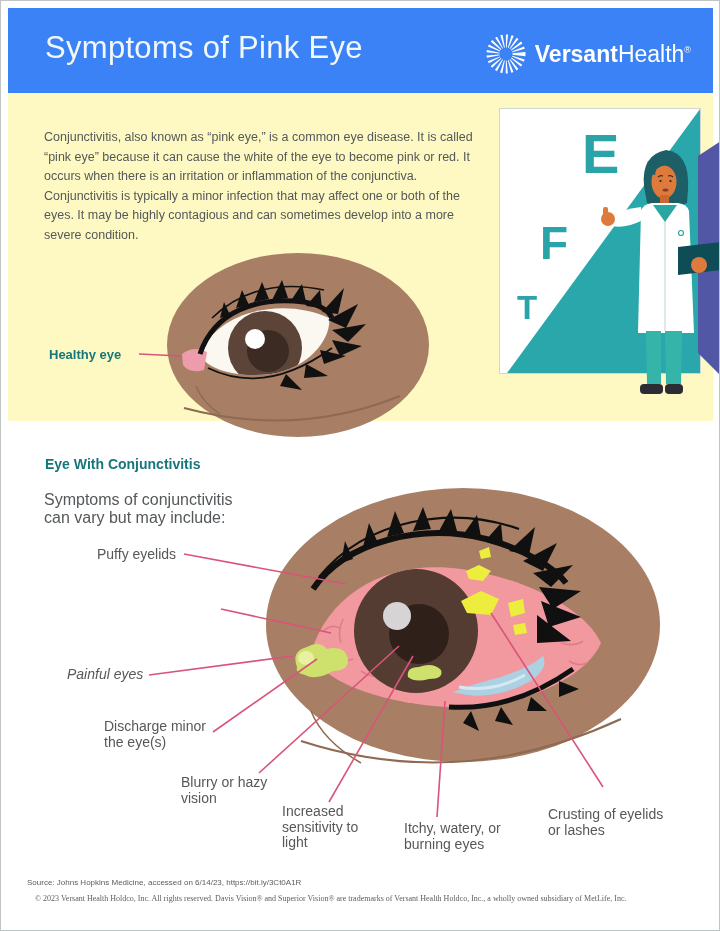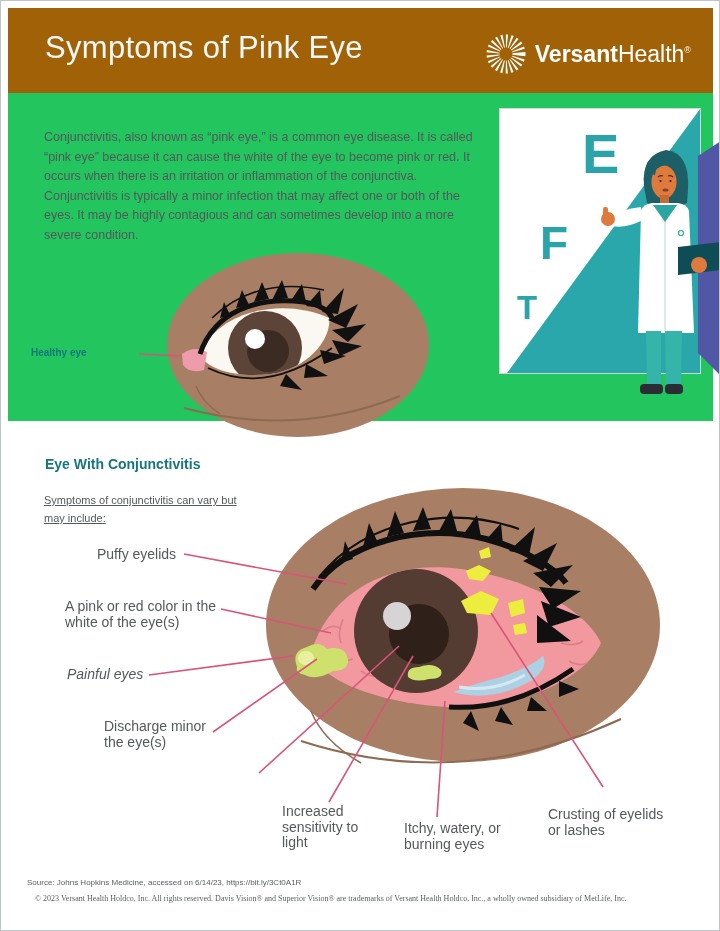--- a/index.html
+++ b/index.html
@@ -1,28 +1,28 @@
 <!DOCTYPE html>
 <html><head>
 <meta charset="utf-8">
 <style>
   html,body{margin:0;padding:0;background:#fff;}
   .page{position:relative;width:720px;height:931px;background:#ffffff;
         border:1px solid #bfc4c4;box-sizing:border-box;overflow:hidden;
         font-family:"Liberation Sans",sans-serif;}
   .abs{position:absolute;}
   
-  .header{left:7px;top:7px;width:705px;height:104px;background:#a16207;}
+  .header{left:7px;top:7px;width:705px;height:104px;background:#3b82f6;}
   .title{left:37px;top:22px;color:#f2f7f7;font-size:31px;font-weight:400;letter-spacing:.3px;}
   .logo{right:22px;top:24px;display:flex;align-items:center;gap:7px;}
   .logo-text{color:#ffffff;font-size:23px;}
   .logo-text b{font-weight:700;}
   .logo-text .reg{font-size:9px;vertical-align:super;}
   
-  .intro-band{left:7px;top:92px;width:705px;height:328px;background:#22c55e;}
+  .intro-band{left:7px;top:92px;width:705px;height:328px;background:#fef9c3;}
   .intro-par{left:36px;top:35px;width:446px;color:#54585a;font-size:12.5px;line-height:19.5px;}
   .chart-card{left:491px;top:15px;width:202px;height:266px;background:#ffffff;border:1px solid #cfd6d6;box-sizing:border-box;}
   
   .teal-head{color:#15767c;font-weight:700;}
   .sym-label{color:#55585a;font-size:14px;line-height:15.5px;}
   .footer-line{color:#5a5d5f;font-size:8px;line-height:15px;}
 </style>
 </head>
 <body>
 
@@ -109,24 +109,24 @@
     </g>
 
     <path d="M 76,72 Q 120,30 188,44" stroke="#111111" stroke-width="1.6" fill="none"></path>
     <path d="M 64,108 C 78,66 120,50 168,56 C 185,59 193,65 196,72" stroke="#111111" stroke-width="5" fill="none"></path>
     <path fill="#111111" d="M 84,72 l 4,-16 l 6,13 z M 100,62 l 6,-18 l 7,15 z M 118,56 l 8,-20 l 7,17 z M 136,54 l 10,-20 l 6,18 z M 154,56 l 12,-18 l 4,18 z M 170,60 l 14,-16 l 2,18 z M 186,66 l 22,-24 l -6,26 z M 192,74 l 30,-16 l -12,24 z M 196,84 l 34,-6 l -18,18 z M 196,94 l 30,6 l -22,10 z"></path>
     <path d="M 72,122 Q 130,150 196,102" stroke="#111111" stroke-width="1.8" fill="none"></path>
     <path fill="#111111" d="M 150,128 l 16,16 l -22,-4 z M 170,118 l 22,12 l -24,2 z M 184,104 l 26,6 l -22,8 z"></path>
 
     <line x1="3" y1="108" x2="45" y2="110" stroke="#d95479" stroke-width="1.6"></line>
   </svg>
-  <div class="abs teal-head" style="left:30px;top:346px;font-size:10px;">Healthy eye</div>
+  <div class="abs teal-head" style="left:48px;top:346px;font-size:13px;">Healthy eye</div>
 
   <div class="abs teal-head" style="left:44px;top:455px;font-size:14px;">Eye With Conjunctivitis</div>
-  <div class="abs" style="left:43px;top:490px;width:205px;color:#54585a;font-size:11px;line-height:18px;text-decoration:underline;">Symptoms of conjunctivitis can vary but may include:</div>
+  <div class="abs" style="left:43px;top:490px;width:205px;color:#54585a;font-size:16px;line-height:18px;">Symptoms of conjunctivitis can vary but may include:</div>
 
   <svg class="abs" style="left:60px;top:470px;" width="640" height="390" viewBox="0 0 640 390">
     <ellipse cx="402" cy="154" rx="197" ry="137" fill="#a87f64"></ellipse>
     <path d="M 240,270 Q 400,322 560,248" stroke="#8f6a52" stroke-width="2" fill="none"></path>
     <path d="M 250,240 Q 262,270 300,292" stroke="#8f6a52" stroke-width="1.5" fill="none"></path>
 
     <path d="M 250,182 C 268,120 330,88 400,98 C 470,108 525,140 540,172 C 525,208 455,240 385,236 C 322,232 262,212 250,182 Z" fill="#f2989f"></path>
     <clipPath id="cclip">
         <path d="M 250,182 C 268,120 330,88 400,98 C 470,108 525,140 540,172 C 525,208 455,240 385,236 C 322,232 262,212 250,182 Z"></path>
       </clipPath>
@@ -174,23 +174,23 @@
       <line x1="88" y1="204" x2="232" y2="185"></line>
       <line x1="152" y1="261" x2="256" y2="188"></line>
       <line x1="198" y1="302" x2="338" y2="175"></line>
       <line x1="268" y1="331" x2="352" y2="185"></line>
       <line x1="376" y1="346" x2="384" y2="230"></line>
       <line x1="542" y1="316" x2="430" y2="142"></line>
     </g>
   </svg>
 
   <div class="abs sym-label" style="left:96px;top:546px;width:90px;">Puffy eyelids</div>
-  <div class="abs sym-label" style="left:64px;top:598px;width:155px;">A pink or red color in the white of the eye(s)</div>
   <div class="abs sym-label" style="left:66px;top:666px;width:95px;font-style:italic;">Painful eyes</div>
   <div class="abs sym-label" style="left:103px;top:718px;width:110px;">Discharge minor the eye(s)</div>
+  <div class="abs sym-label" style="left:180px;top:774px;width:100px;">Blurry or hazy vision</div>
   <div class="abs sym-label" style="left:281px;top:803px;width:80px;">Increased sensitivity to light</div>
   <div class="abs sym-label" style="left:403px;top:820px;width:118px;">Itchy, watery, or burning eyes</div>
   <div class="abs sym-label" style="left:547px;top:786px;width:120px;margin-top:20px;">Crusting of eyelids or lashes</div>
 
   <div class="abs footer-line" style="left:26px;top:874px;width:676px;">Source: Johns Hopkins Medicine, accessed on 6/14/23, https://bit.ly/3Ct0A1R</div>
   <div class="abs footer-line" style="left:34px;top:890px;width:676px;font-family:Liberation Serif, serif;">© 2023 Versant Health Holdco, Inc. All rights reserved. Davis Vision® and Superior Vision® are trademarks of Versant Health Holdco, Inc., a wholly owned subsidiary of MetLife, Inc.</div>
 
 </div>
 
 </body></html>

